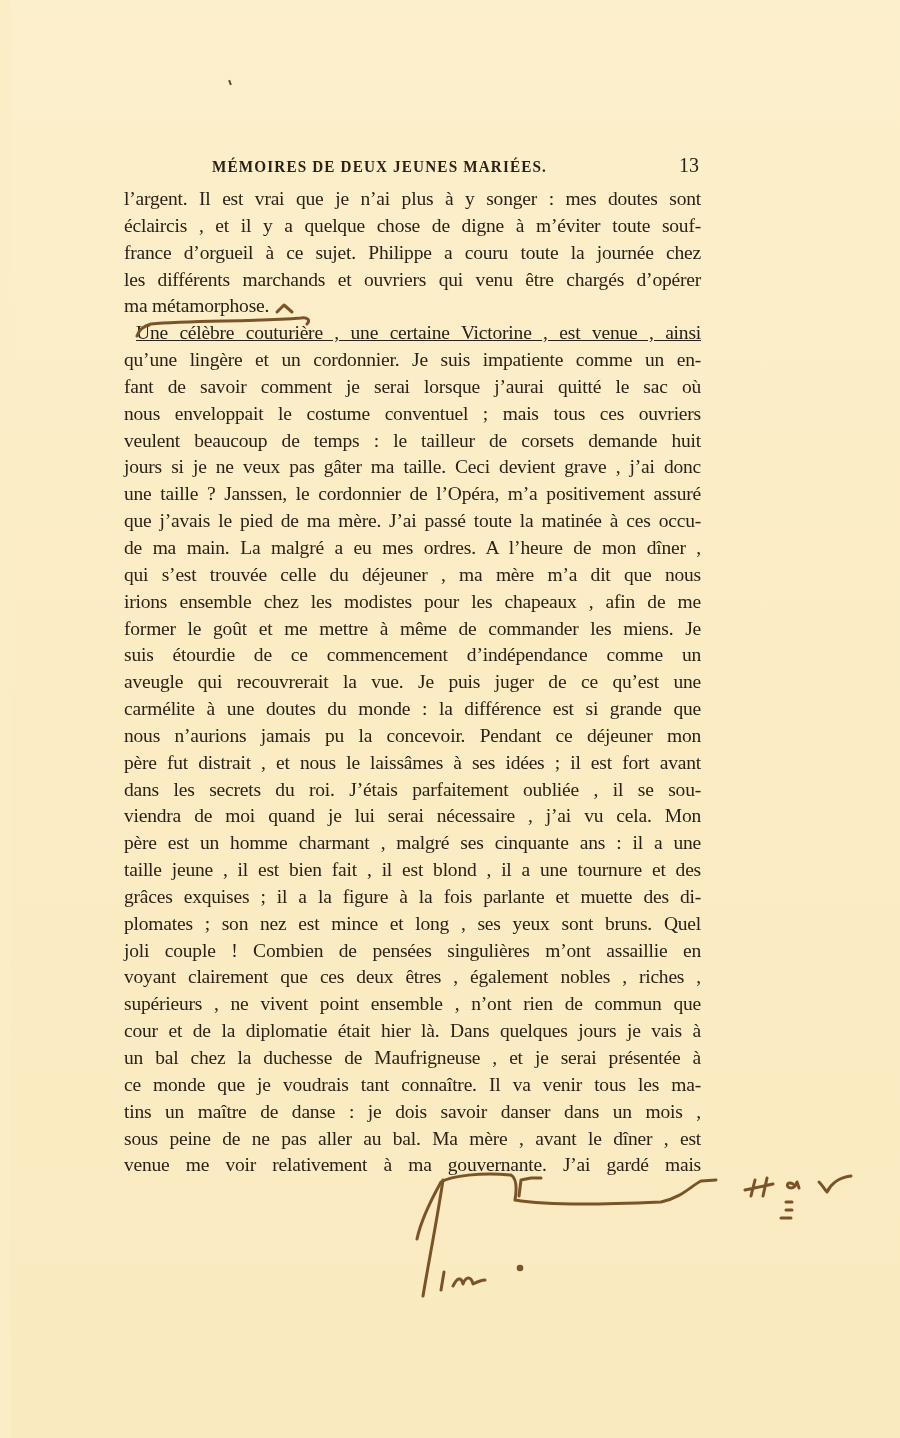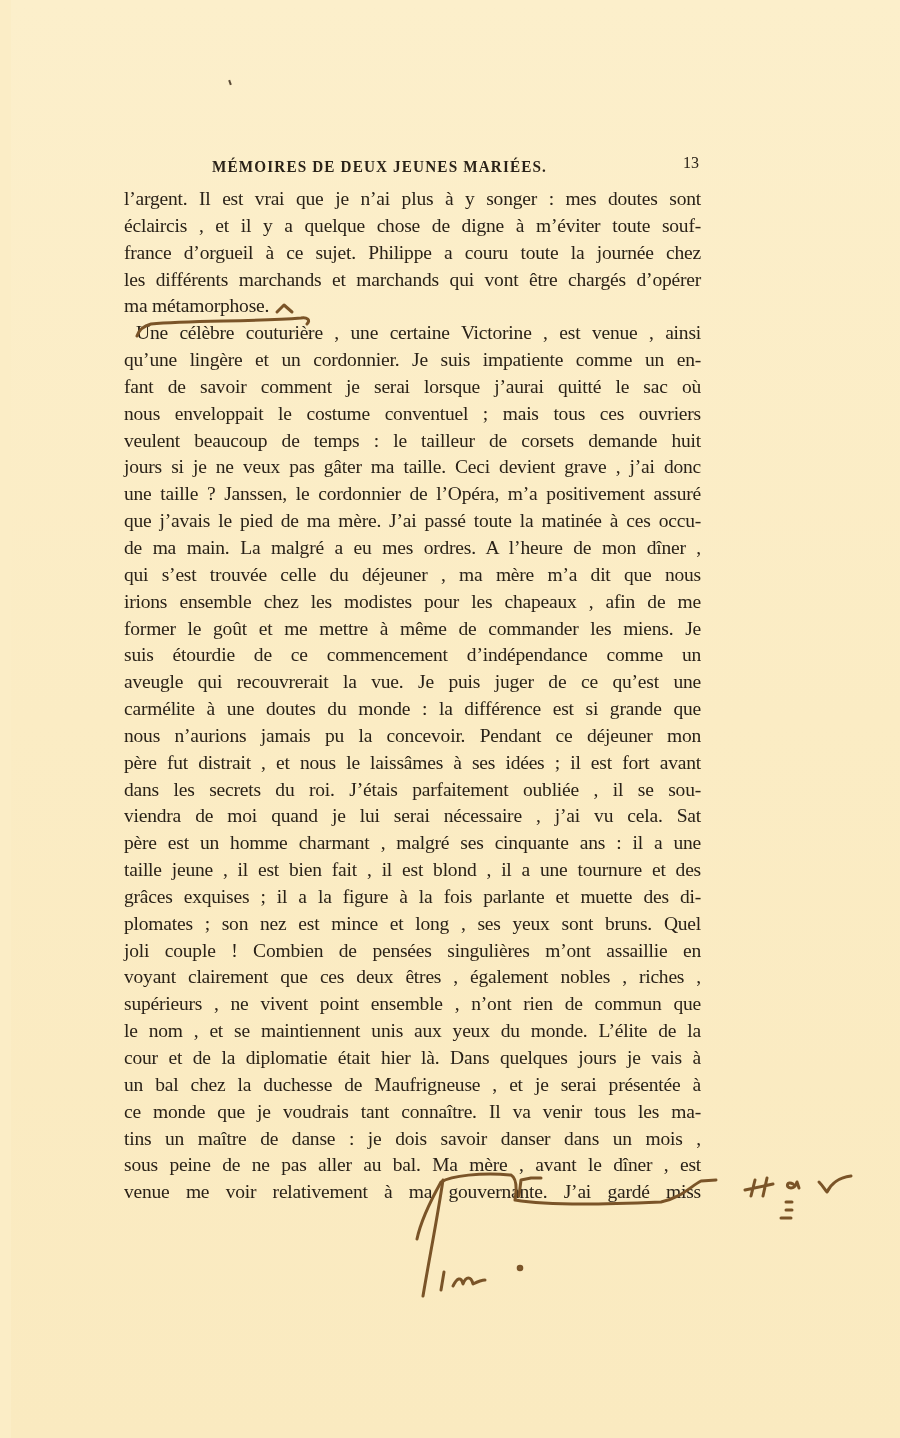--- a/index.html
+++ b/index.html
@@ -20,35 +20,35 @@
       height: 26px;
     }
     .running-title {
       position: absolute; left: 88px; top: 4px;
       font-size: 16px; font-weight: bold; letter-spacing: 1.2px;
       font-variant: small-caps; text-transform: uppercase;
       transform: scaleX(0.95); transform-origin: left;
     }
     .page-number {
       position: absolute; right: 2px; top: 0px;
-      font-size: 16px;
+      font-size: 20px;
     }
     .body-text {
       position: absolute; left: 113px; top: 186px; width: 577px;
     }
     .line {
       height: 26.85px; line-height: 26.85px;
       font-size: 19.5px;
       white-space: nowrap;
       text-align: justify;
       text-align-last: justify;
       letter-spacing: -0.2px;
     }
     .line.last { text-align-last: left; }
-    .line.indent { padding-left: 12px; }
+    .line.indent { padding-left: 12px; text-decoration: underline; }
     .annotations {
       position: absolute; left: 0; top: 0; width: 900px; height: 1438px;
       pointer-events: none;
     }
     .speck {
       position: absolute; width: 2px; height: 5px; background: #5a4a35;
       transform: rotate(-20deg);
     }
   </style>
 </head>
@@ -60,55 +60,54 @@
     <span class="running-title">MÉMOIRES DE DEUX JEUNES MARIÉES.</span>
     <span class="page-number">13</span>
   </div>
 
   <div class="speck" style="left:218px; top:80px;"></div>
 
   <div class="body-text">
     <div class="line">l’argent. Il est vrai que je n’ai plus à y songer : mes doutes sont</div>
     <div class="line">éclaircis , et il y a quelque chose de digne à m’éviter toute souf-</div>
     <div class="line">france d’orgueil à ce sujet. Philippe a couru toute la journée chez</div>
-    <div class="line">les différents marchands et marchands qui vont être chargés d’opérer</div>
+    <div class="line">les différents marchands et ouvriers qui venu être chargés d’opérer</div>
     <div class="line last">ma métamorphose.</div>
     <div class="line indent">Une célèbre couturière , une certaine Victorine , est venue , ainsi</div>
     <div class="line">qu’une lingère et un cordonnier. Je suis impatiente comme un en-</div>
     <div class="line">fant de savoir comment je serai lorsque j’aurai quitté le sac où</div>
     <div class="line">nous enveloppait le costume conventuel ; mais tous ces ouvriers</div>
     <div class="line">veulent beaucoup de temps : le tailleur de corsets demande huit</div>
     <div class="line">jours si je ne veux pas gâter ma taille. Ceci devient grave , j’ai donc</div>
     <div class="line">une taille ? Janssen, le cordonnier de l’Opéra, m’a positivement assuré</div>
     <div class="line">que j’avais le pied de ma mère. J’ai passé toute la matinée à ces occu-</div>
     <div class="line">de ma main. La malgré a eu mes ordres. A l’heure de mon dîner ,</div>
     <div class="line">qui s’est trouvée celle du déjeuner , ma mère m’a dit que nous</div>
     <div class="line">irions ensemble chez les modistes pour les chapeaux , afin de me</div>
     <div class="line">former le goût et me mettre à même de commander les miens. Je</div>
     <div class="line">suis étourdie de ce commencement d’indépendance comme un</div>
     <div class="line">aveugle qui recouvrerait la vue. Je puis juger de ce qu’est une</div>
     <div class="line">carmélite à une doutes du monde : la différence est si grande que</div>
     <div class="line">nous n’aurions jamais pu la concevoir. Pendant ce déjeuner mon</div>
     <div class="line">père fut distrait , et nous le laissâmes à ses idées ; il est fort avant</div>
     <div class="line">dans les secrets du roi. J’étais parfaitement oubliée , il se sou-</div>
-    <div class="line">viendra de moi quand je lui serai nécessaire , j’ai vu cela. Sat</div>
+    <div class="line">viendra de moi quand je lui serai nécessaire , j’ai vu cela. Mon</div>
     <div class="line">père est un homme charmant , malgré ses cinquante ans : il a une</div>
     <div class="line">taille jeune , il est bien fait , il est blond , il a une tournure et des</div>
     <div class="line">grâces exquises ; il a la figure à la fois parlante et muette des di-</div>
     <div class="line">plomates ; son nez est mince et long , ses yeux sont bruns. Quel</div>
     <div class="line">joli couple ! Combien de pensées singulières m’ont assaillie en</div>
     <div class="line">voyant clairement que ces deux êtres , également nobles , riches ,</div>
     <div class="line">supérieurs , ne vivent point ensemble , n’ont rien de commun que</div>
-    <div class="line">le nom , et se maintiennent unis aux yeux du monde. L’élite de la</div>
     <div class="line">cour et de la diplomatie était hier là. Dans quelques jours je vais à</div>
     <div class="line">un bal chez la duchesse de Maufrigneuse , et je serai présentée à</div>
     <div class="line">ce monde que je voudrais tant connaître. Il va venir tous les ma-</div>
     <div class="line">tins un maître de danse : je dois savoir danser dans un mois ,</div>
     <div class="line">sous peine de ne pas aller au bal. Ma mère , avant le dîner , est</div>
-    <div class="line">venue me voir relativement à ma gouvernante. J’ai gardé miss</div>
+    <div class="line">venue me voir relativement à ma gouvernante. J’ai gardé mais</div>
   </div>
 
   <svg class="annotations" viewBox="0 0 900 1438">
     <g fill="none" stroke="#7a5428" stroke-width="3" stroke-linecap="round" stroke-linejoin="round">
 
       <path d="M266,312 L273,305 L281,312"></path>
       <path d="M126,336 C128,330 132,326 140,324 C180,320 240,322 290,318 C296,317 300,320 296,324"></path>
 
       <path d="M406,1239 C410,1220 420,1200 430,1182 C440,1176 470,1172 500,1175 C505,1178 506,1188 504,1200 C540,1206 600,1204 650,1202 C670,1198 680,1186 690,1181 L705,1180"></path>
       <path d="M432,1180 C426,1220 418,1260 412,1296"></path>

